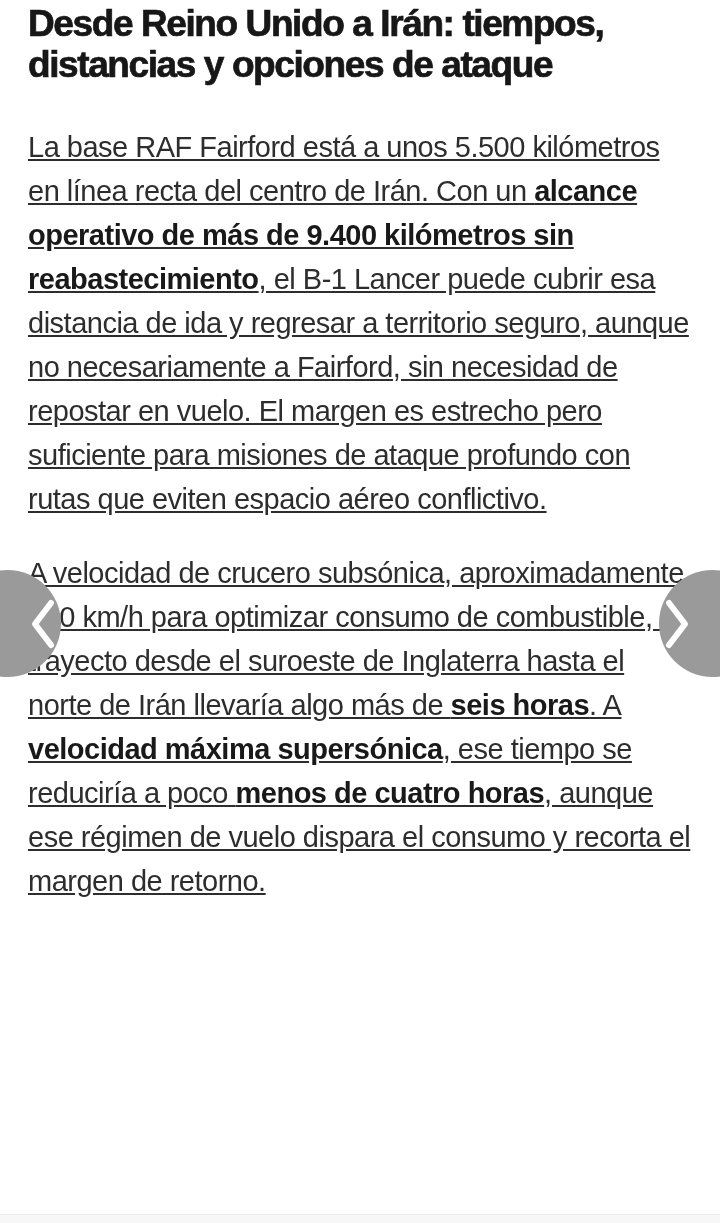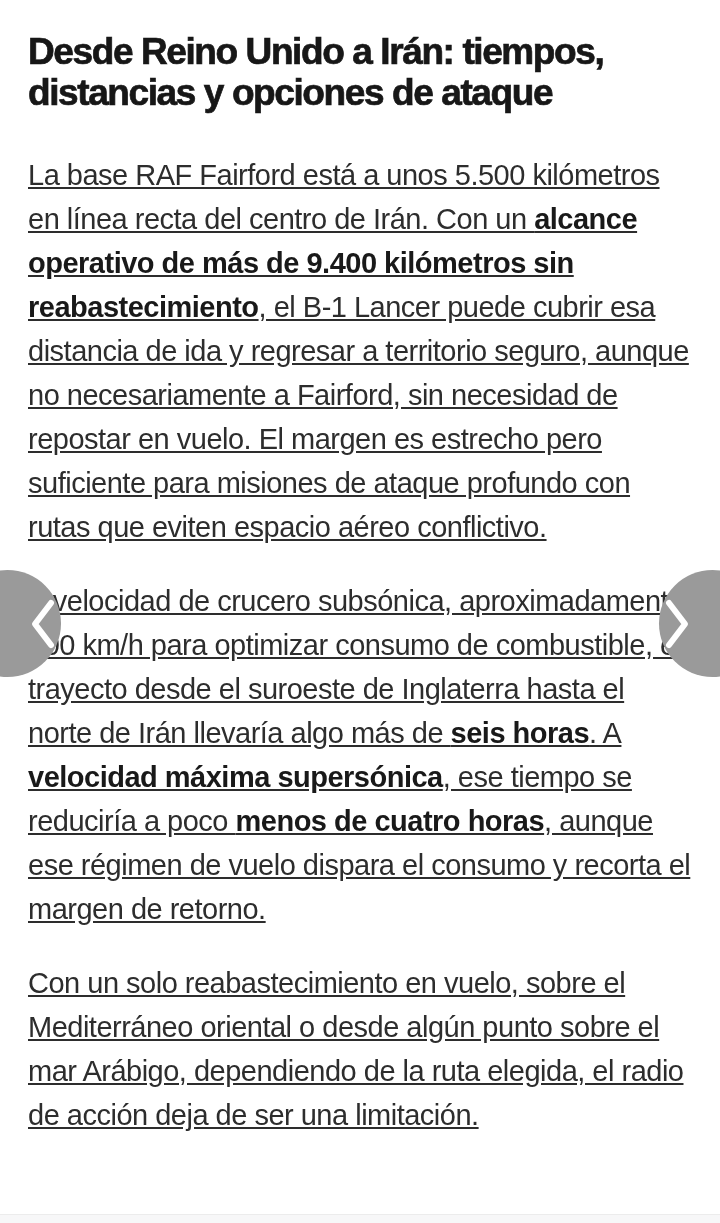--- a/index.html
+++ b/index.html
@@ -6,21 +6,21 @@
   body {
     width: 720px;
     height: 1223px;
     position: relative;
     overflow: hidden;
     background: #ffffff;
     font-family: "Liberation Sans", sans-serif;
     -webkit-font-smoothing: antialiased;
   }
 
-  main { padding: 31px 28px 0 28px; }
+  main { padding: 3px 28px 0 28px; }
 
   h1 {
     margin: 0 0 40px 0;
     font-size: 37px;
     line-height: 41px;
     font-weight: 800;
     letter-spacing: -1.4px;
     color: #171717;
     -webkit-text-stroke: 0.7px #171717;
   }
@@ -81,21 +81,20 @@
   }
 </style>
 </head>
 <body>
 
 <main>
   <h1>Desde Reino Unido a Irán: tiempos, distancias y opciones de ataque</h1>
   <section>
       <p class="para"><span>La base RAF Fairford está a unos 5.500 kilómetros en línea recta del centro de Irán. Con un </span><strong>alcance operativo de más de 9.400 kilómetros sin reabastecimiento</strong><span>, el B-1 Lancer puede cubrir esa distancia de ida y regresar a territorio seguro, aunque no necesariamente a Fairford, sin necesidad de repostar en vuelo. El margen es estrecho pero suficiente para misiones de ataque profundo con rutas que eviten espacio aéreo conflictivo.</span></p>
       <p class="para"><span>A velocidad de crucero subsónica, aproximadamente 900 km/h para optimizar consumo de combustible, el trayecto desde el suroeste de Inglaterra hasta el norte de Irán llevaría algo más de </span><strong>seis horas</strong><span>. A </span><strong>velocidad máxima supersónica</strong><span>, ese tiempo se reduciría a poco </span><strong>menos de cuatro horas</strong><span>, aunque ese régimen de vuelo dispara el consumo y recorta el margen de retorno.</span></p>
-      <p class="para"><span>Con un solo reabastecimiento en vuelo, sobre el Mediterráneo oriental o desde algún punto sobre el mar Arábigo, dependiendo de la ruta elegida, el radio de acción deja de ser una limitación.</span></p>
     </section>
 </main>
 
 <button class="nav-btn prev" aria-label="Anterior">
   <svg viewBox="0 0 26 52">
     <polyline points="21,5 5,26 21,47"></polyline>
   </svg>
 </button>
 
 <button class="nav-btn next" aria-label="Siguiente">

